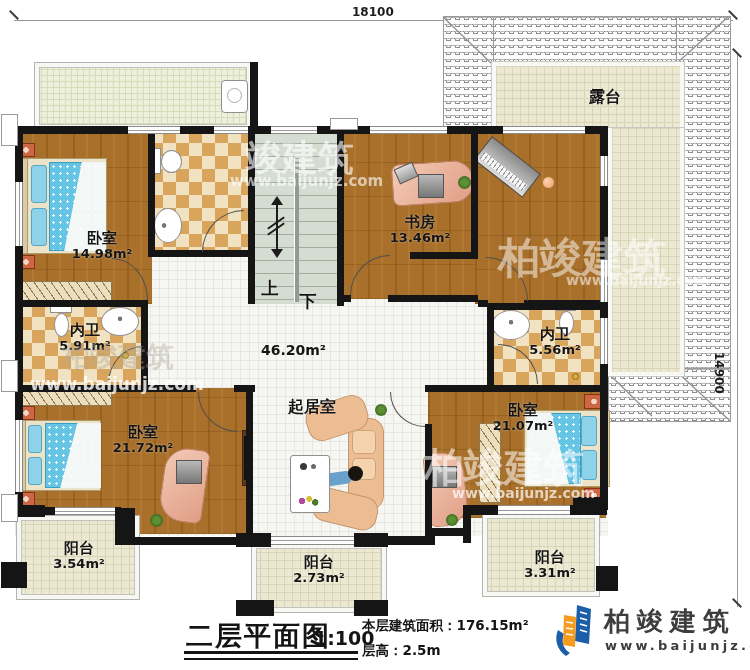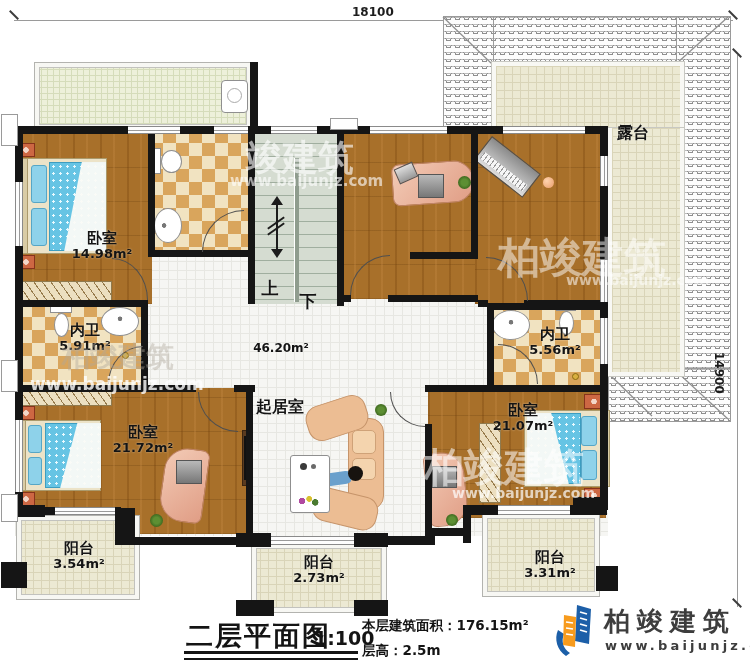--- a/index.html
+++ b/index.html
@@ -71,21 +71,21 @@
   <div class="abs roof" style="left:608px;top:368px;width:121px;height:52px;"></div>
   <svg class="overlay" width="750" height="670">
     <line x1="443" y1="17" x2="492" y2="64" stroke="#8f8f8f" stroke-width="1.2"></line>
     <line x1="728" y1="17" x2="676" y2="64" stroke="#8f8f8f" stroke-width="1.2"></line>
     <line x1="676" y1="371" x2="728" y2="419" stroke="#8f8f8f" stroke-width="1.2"></line>
     <line x1="609" y1="374" x2="652" y2="416" stroke="#8f8f8f" stroke-width="1.2"></line>
   </svg>
 
   <div class="abs beige terr" style="left:492px;top:62px;width:184px;height:70px;"></div>
   <div class="abs beige terr" style="left:608px;top:128px;width:68px;height:244px;border-top:none;"></div>
-  <div class="abs rlabel" style="left:598px;top:88px;width:70px;margin-top:36px;">
+  <div class="abs rlabel" style="left:570px;top:88px;width:70px;">
     <div class="rname" style="font-size:16px;">露台</div>
   </div>
 
   <div class="abs laundryf rail" style="left:34px;top:62px;width:216px;height:66px;"></div>
   <div class="abs white-fix furn" style="left:221px;top:80px;width:27px;height:33px;border-radius:4px;z-index:3;"></div>
   <div class="abs furn" style="left:227px;top:88px;width:15px;height:15px;border:1.5px solid #aaa;border-radius:50%;z-index:3;"></div>
 
   <div class="abs tile" style="left:15px;top:126px;width:593px;height:410px;"></div>
 
   <div class="abs wood" style="left:19px;top:130px;width:133px;height:174px;"></div>
@@ -252,32 +252,36 @@
   <div class="abs pillar" style="left:236px;top:533px;width:35px;height:14px;"></div>
   <div class="abs pillar" style="left:354px;top:533px;width:34px;height:14px;"></div>
   <div class="abs pillar" style="left:236px;top:600px;width:38px;height:16px;"></div>
   <div class="abs pillar" style="left:354px;top:600px;width:34px;height:16px;"></div>
   <div class="abs pillar" style="left:596px;top:566px;width:22px;height:25px;"></div>
 
   <div class="abs rlabel" style="left:60px;top:230px;width:84px;">
     <div class="rname">卧室</div>
     <div class="rarea">14.98m²</div>
   </div>
+  <div class="abs rlabel" style="left:375px;top:214px;width:90px;">
+    <div class="rname">书房</div>
+    <div class="rarea">13.46m²</div>
+  </div>
   <div class="abs rlabel" style="left:50px;top:322px;width:70px;">
     <div class="rname">内卫</div>
     <div class="rarea">5.91m²</div>
   </div>
   <div class="abs rlabel" style="left:520px;top:326px;width:70px;">
     <div class="rname">内卫</div>
     <div class="rarea">5.56m²</div>
   </div>
   <div class="abs rlabel" style="left:236px;top:342px;width:90px;">
-    <div class="rarea" style="font-size:12px;">46.20m²</div>
-  </div>
-  <div class="abs rlabel" style="left:240px;top:398px;width:80px;font-family:Liberation Serif, serif;">
+    <div class="rarea" style="font-size:14px;text-align:right;">46.20m²</div>
+  </div>
+  <div class="abs rlabel" style="left:272px;top:398px;width:80px;font-family:Liberation Serif, serif;">
     <div class="rname" style="font-size:16px;">起居室</div>
   </div>
   <div class="abs rlabel" style="left:100px;top:424px;width:86px;">
     <div class="rname">卧室</div>
     <div class="rarea">21.72m²</div>
   </div>
   <div class="abs rlabel" style="left:480px;top:402px;width:86px;">
     <div class="rname">卧室</div>
     <div class="rarea">21.07m²</div>
   </div>

